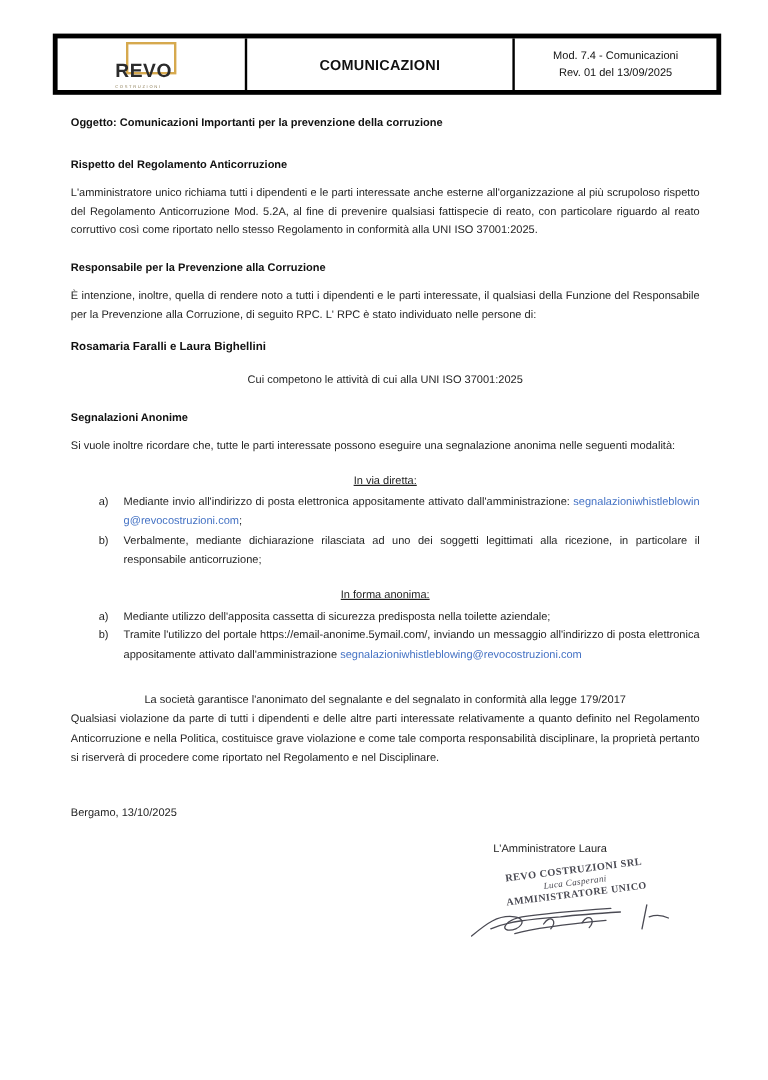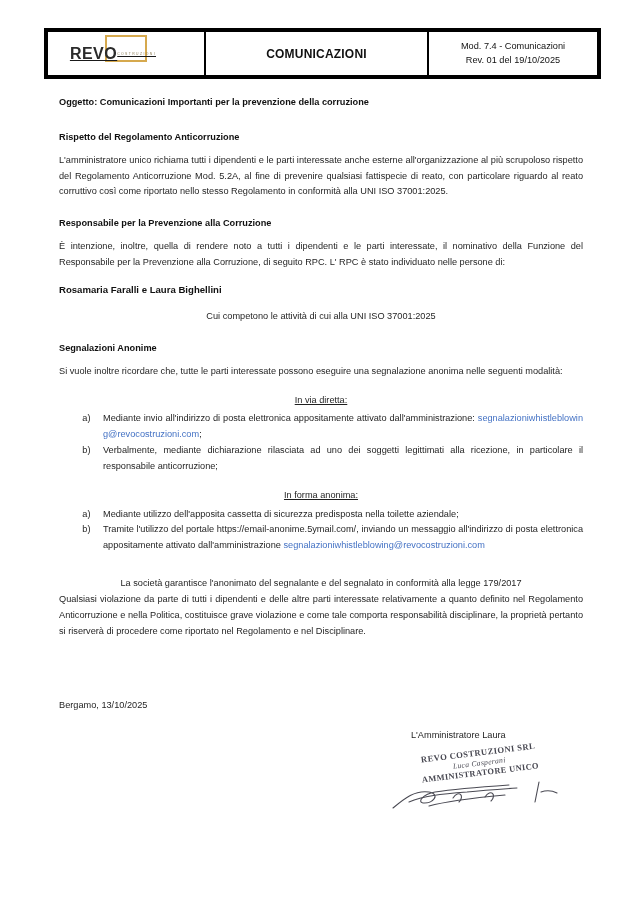--- a/index.html
+++ b/index.html
@@ -55,24 +55,23 @@
     flex: 0 0 168px;
     flex-direction: column;
     text-align: center;
   }
 
   .logo-wrap {
     position: relative;
     width: 60px;
     height: 40px;
     display: flex;
-    flex-direction: row;
-    align-items: center;
+    flex-direction: column;
+    align-items: flex-start;
     justify-content: flex-end;
-    text-decoration: underline;
   }
   .logo-square {
     position: absolute;
     left: 9px;
     top: 1px;
     width: 42px;
     height: 27px;
     border: 2px solid #d6a94e;
     box-sizing: border-box;
     background: #ffffff;
@@ -185,21 +184,21 @@
   }
 
   
   .date-line {
     font-size: 9.2px;
     color: #1f1f1f;
   }
   .sig-area {
     position: absolute;
     left: 59px;
-    top: 700px;
+    top: 672px;
     width: 524px;
     height: 130px;
   }
   .sig-title {
     position: absolute;
     left: 352px;
     top: 30px;
     font-size: 9.2px;
     color: #1f1f1f;
     white-space: nowrap;
@@ -269,40 +268,40 @@
         <div class="logo-sub">COSTRUZIONI</div>
       </div>
     </div>
 
     <div class="hdr-cell hdr-title">
       <div class="hdr-title-text">COMUNICAZIONI</div>
     </div>
 
     <div class="hdr-cell hdr-meta">
       <div class="hdr-meta-line">Mod. 7.4 - Comunicazioni</div>
-      <div class="hdr-meta-line">Rev. 01 del 19/10/2025</div>
+      <div class="hdr-meta-line">Rev. 01 del 13/09/2025</div>
     </div>
 
   </div>
 
   <div class="body">
 
     <div class="h-bold">Oggetto: Comunicazioni Importanti per la prevenzione della corruzione</div>
 
     <div class="sp-22"></div>
 
     <div class="h-bold">Rispetto del Regolamento Anticorruzione</div>
     <div class="sp-9"></div>
     <div class="para">L'amministratore unico richiama tutti i dipendenti e le parti interessate anche esterne all'organizzazione al più scrupoloso rispetto del Regolamento Anticorruzione Mod. 5.2A, al fine di prevenire qualsiasi fattispecie di reato, con particolare riguardo al reato corruttivo così come riportato nello stesso Regolamento in conformità alla UNI ISO 37001:2025.</div>
 
     <div class="sp-17"></div>
 
     <div class="h-bold">Responsabile per la Prevenzione alla Corruzione</div>
     <div class="sp-9"></div>
-    <div class="para">È intenzione, inoltre, quella di rendere noto a tutti i dipendenti e le parti interessate, il nominativo della Funzione del Responsabile per la Prevenzione alla Corruzione, di seguito RPC. L' RPC è stato individuato nelle persone di:</div>
+    <div class="para">È intenzione, inoltre, quella di rendere noto a tutti i dipendenti e le parti interessate, il qualsiasi della Funzione del Responsabile per la Prevenzione alla Corruzione, di seguito RPC. L' RPC è stato individuato nelle persone di:</div>
     <div class="sp-12"></div>
     <div class="center-bold">Rosamaria Faralli e Laura Bighellini</div>
     <div class="sp-12"></div>
     <div class="para para-left">Cui competono le attività di cui alla UNI ISO 37001:2025</div>
 
     <div class="sp-17"></div>
 
     <div class="h-bold">Segnalazioni Anonime</div>
     <div class="sp-9"></div>
     <div class="para">Si vuole inoltre ricordare che, tutte le parti interessate possono eseguire una segnalazione anonima nelle seguenti modalità:</div>

